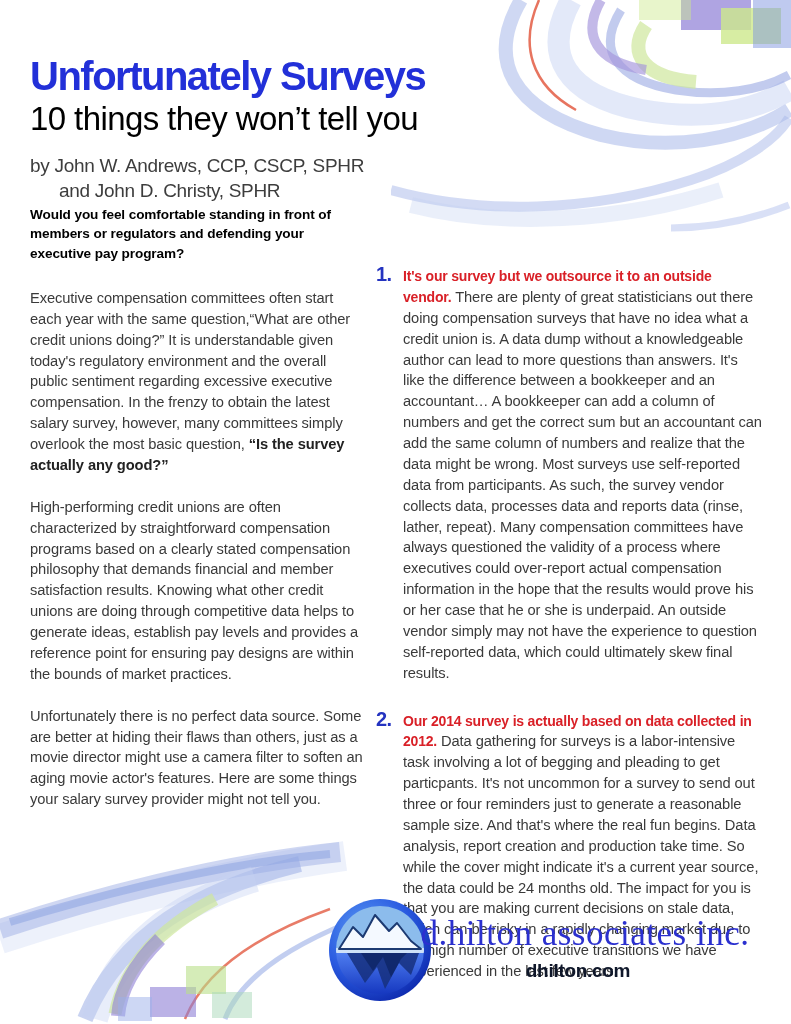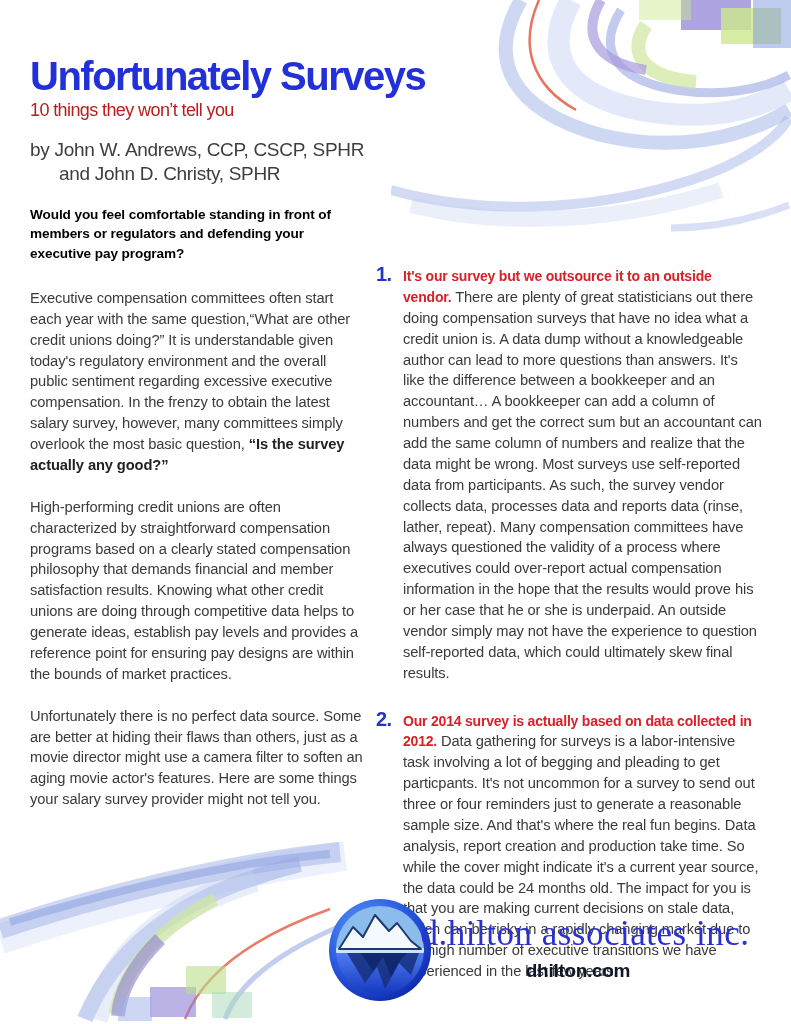--- a/index.html
+++ b/index.html
@@ -15,22 +15,22 @@
   .swirl { position:absolute; pointer-events:none; }
   .swirl-tr { top:0; right:0; }
   .swirl-bl { bottom:0; left:0; }
 
   .masthead { position:absolute; left:30px; top:55px; width:470px; }
   .title {
     font-size:40px; font-weight:bold; letter-spacing:-1.5px;
     color:#2230d8; line-height:1.05;
   }
   .subtitle {
-    font-size:18px; font-weight:400; letter-spacing:-0.6px;
-    color:#b91c1c; margin-top:4px; line-height:1.1;
+    font-size:33px; font-weight:400; letter-spacing:-0.6px;
+    color:#000000; margin-top:4px; line-height:1.1;
   }
   .byline { margin-top:17px; font-size:19px; color:#3d3d3d; letter-spacing:-0.3px; line-height:1.28; }
   .byline-line2 { padding-left:29px; }
 
   .left-col { position:absolute; left:30px; top:205px; width:334px; }
   .intro-para {
     color:#000000; font-weight:bold; font-size:13.6px;
     line-height:1.42; letter-spacing:-0.1px; margin-bottom:19px;
   }
   .intro-para:last-of-type { margin-bottom:0; }

